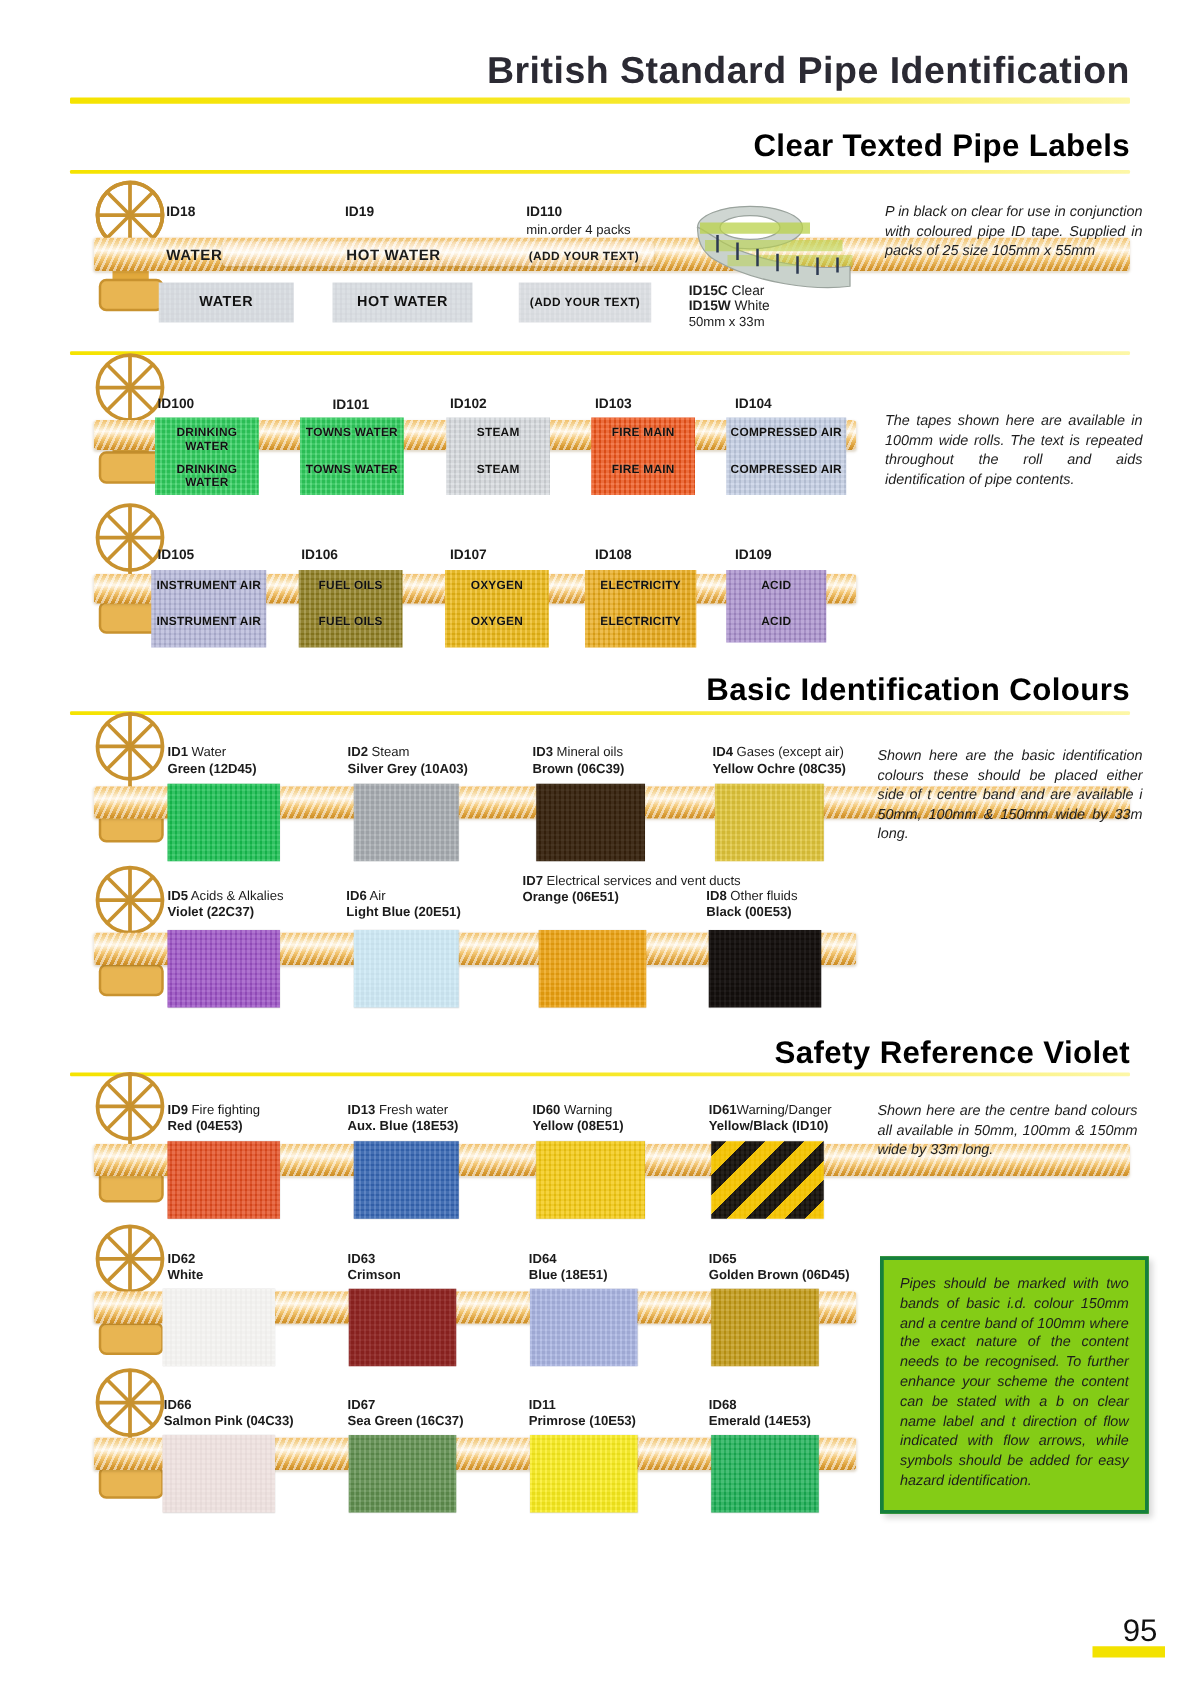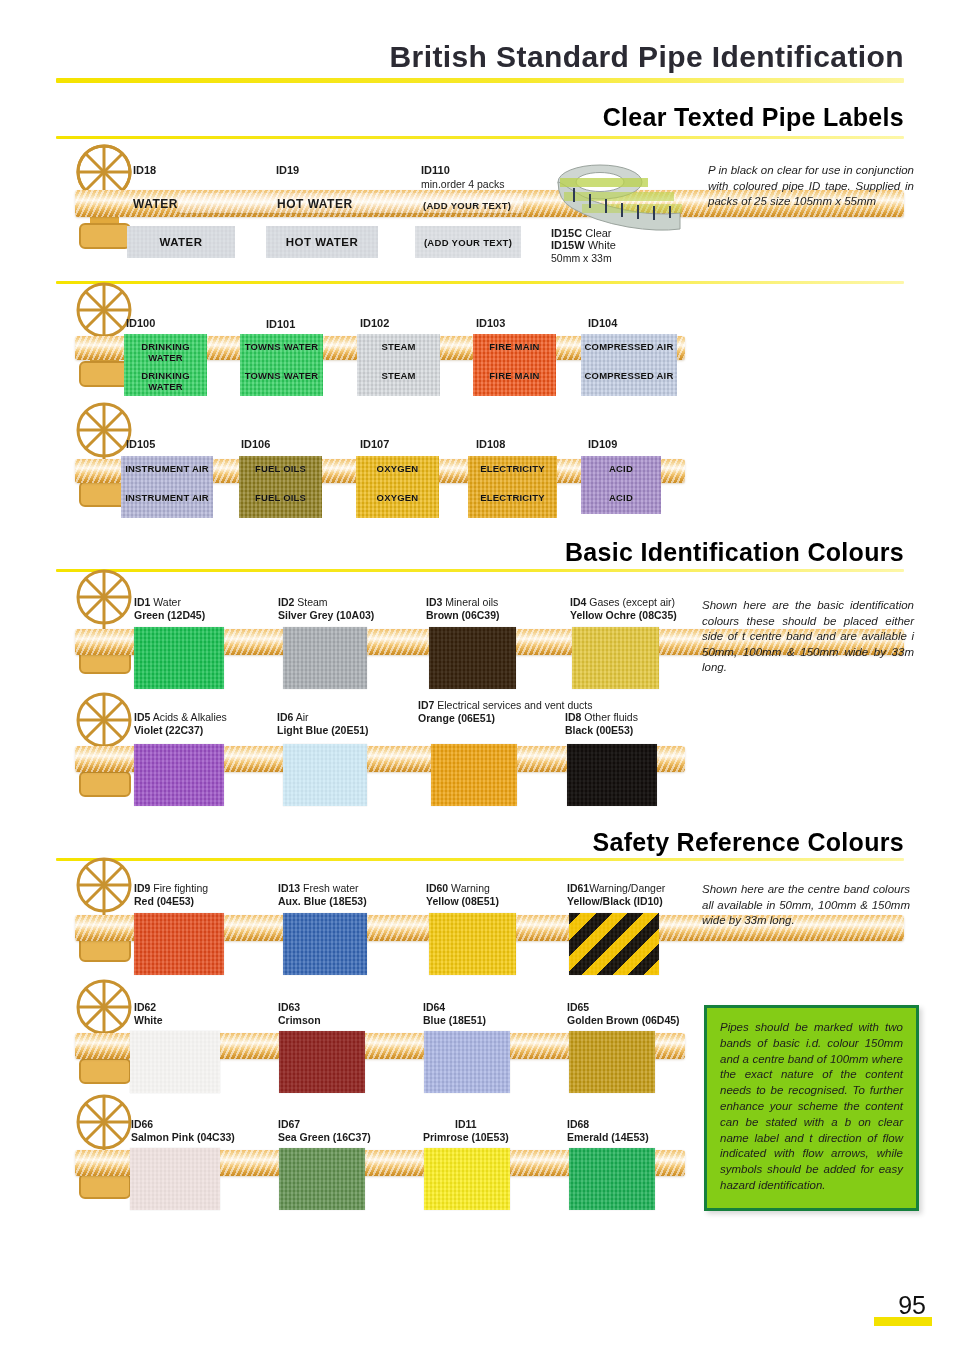--- a/index.html
+++ b/index.html
@@ -233,20 +233,21 @@
     <div class="txt" style="top:36px;">FIRE MAIN</div>
   </div>
 
   <div class="code" style="left:588px;top:317px;">ID104</div>
   <div class="tape" style="left:581px;top:334px;width:96px;height:62px;background:#c3cee4;">
     <div class="weave"></div>
     <div class="txt" style="top:7px;">COMPRESSED AIR</div>
     <div class="txt" style="top:36px;">COMPRESSED AIR</div>
   </div>
 
+  <div class="note" style="left:708px;top:330px;width:206px;">The tapes shown here are available in 100mm wide rolls. The text is repeated throughout the roll and aids identification of pipe contents.</div>
 
   <svg class="valve" style="left:60px;top:398px;" viewBox="0 0 86 116">
     <g fill="none" stroke="#c8922f" stroke-width="3">
       <ellipse cx="44" cy="32" rx="26" ry="26"></ellipse>
       <line x1="18" y1="32" x2="70" y2="32"></line>
         <line x1="44" y1="6" x2="44" y2="58"></line>
       <line x1="26" y1="14" x2="62" y2="50"></line>
         <line x1="62" y1="14" x2="26" y2="50"></line>
       <line x1="44" y1="58" x2="44" y2="76"></line>
     </g>
@@ -391,21 +392,21 @@
 
   <div class="cap" style="left:565px;top:711px;">
     <b>ID8</b>
     <span>Other fluids</span><br>
     <b>Black (00E53)</b>
   </div>
   <div class="swatch" style="left:567px;top:744px;width:90px;height:62px;background:#120e0c;">
       <div class="weave" style="opacity:.3"></div>
     </div>
 
-  <div class="section-title" style="top:828px;">Safety Reference Colours</div>
+  <div class="section-title" style="top:828px;">Safety Reference Violet</div>
   <div class="rule thin" style="left:56px;top:858px;width:848px;"></div>
 
   <svg class="valve" style="left:60px;top:853px;" viewBox="0 0 86 116">
     <g fill="none" stroke="#c8922f" stroke-width="3">
       <ellipse cx="44" cy="32" rx="26" ry="26"></ellipse>
       <line x1="18" y1="32" x2="70" y2="32"></line>
         <line x1="44" y1="6" x2="44" y2="58"></line>
       <line x1="26" y1="14" x2="62" y2="50"></line>
         <line x1="62" y1="14" x2="26" y2="50"></line>
       <line x1="44" y1="58" x2="44" y2="76"></line>
@@ -524,21 +525,21 @@
     </div>
 
   <div class="cap" style="left:278px;top:1118px;">
     <b>ID67</b><br>
     <b>Sea Green (16C37)</b>
   </div>
   <div class="swatch" style="left:279px;top:1148px;width:86px;height:62px;background:#5f8f4e;">
       <div class="weave"></div>
     </div>
 
-  <div class="cap" style="left:423px;top:1118px;text-align:center;">
+  <div class="cap" style="left:423px;top:1118px;">
     <b>ID11</b><br>
     <b>Primrose (10E53)</b>
   </div>
   <div class="swatch" style="left:424px;top:1148px;width:86px;height:62px;background:#fbee1c;">
       <div class="weave"></div>
     </div>
 
   <div class="cap" style="left:567px;top:1118px;">
     <b>ID68</b><br>
     <b>Emerald (14E53)</b>

